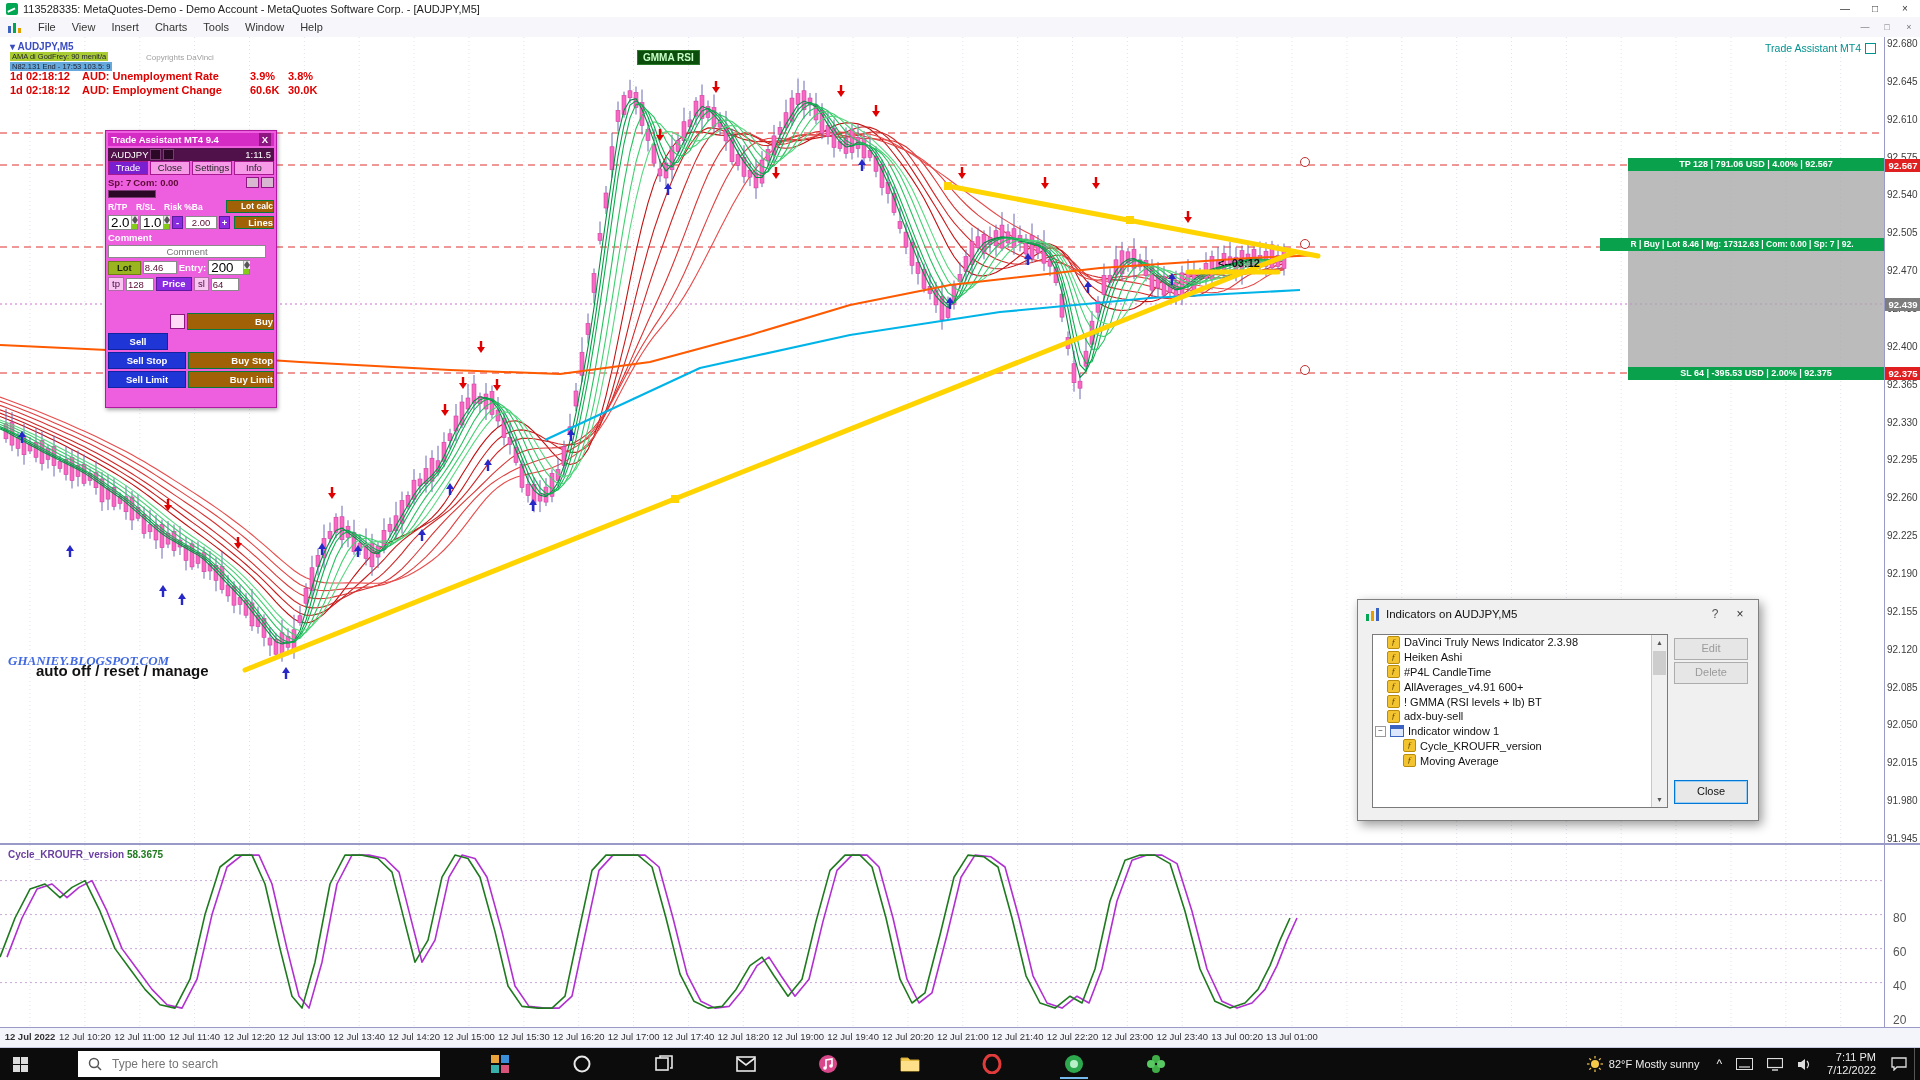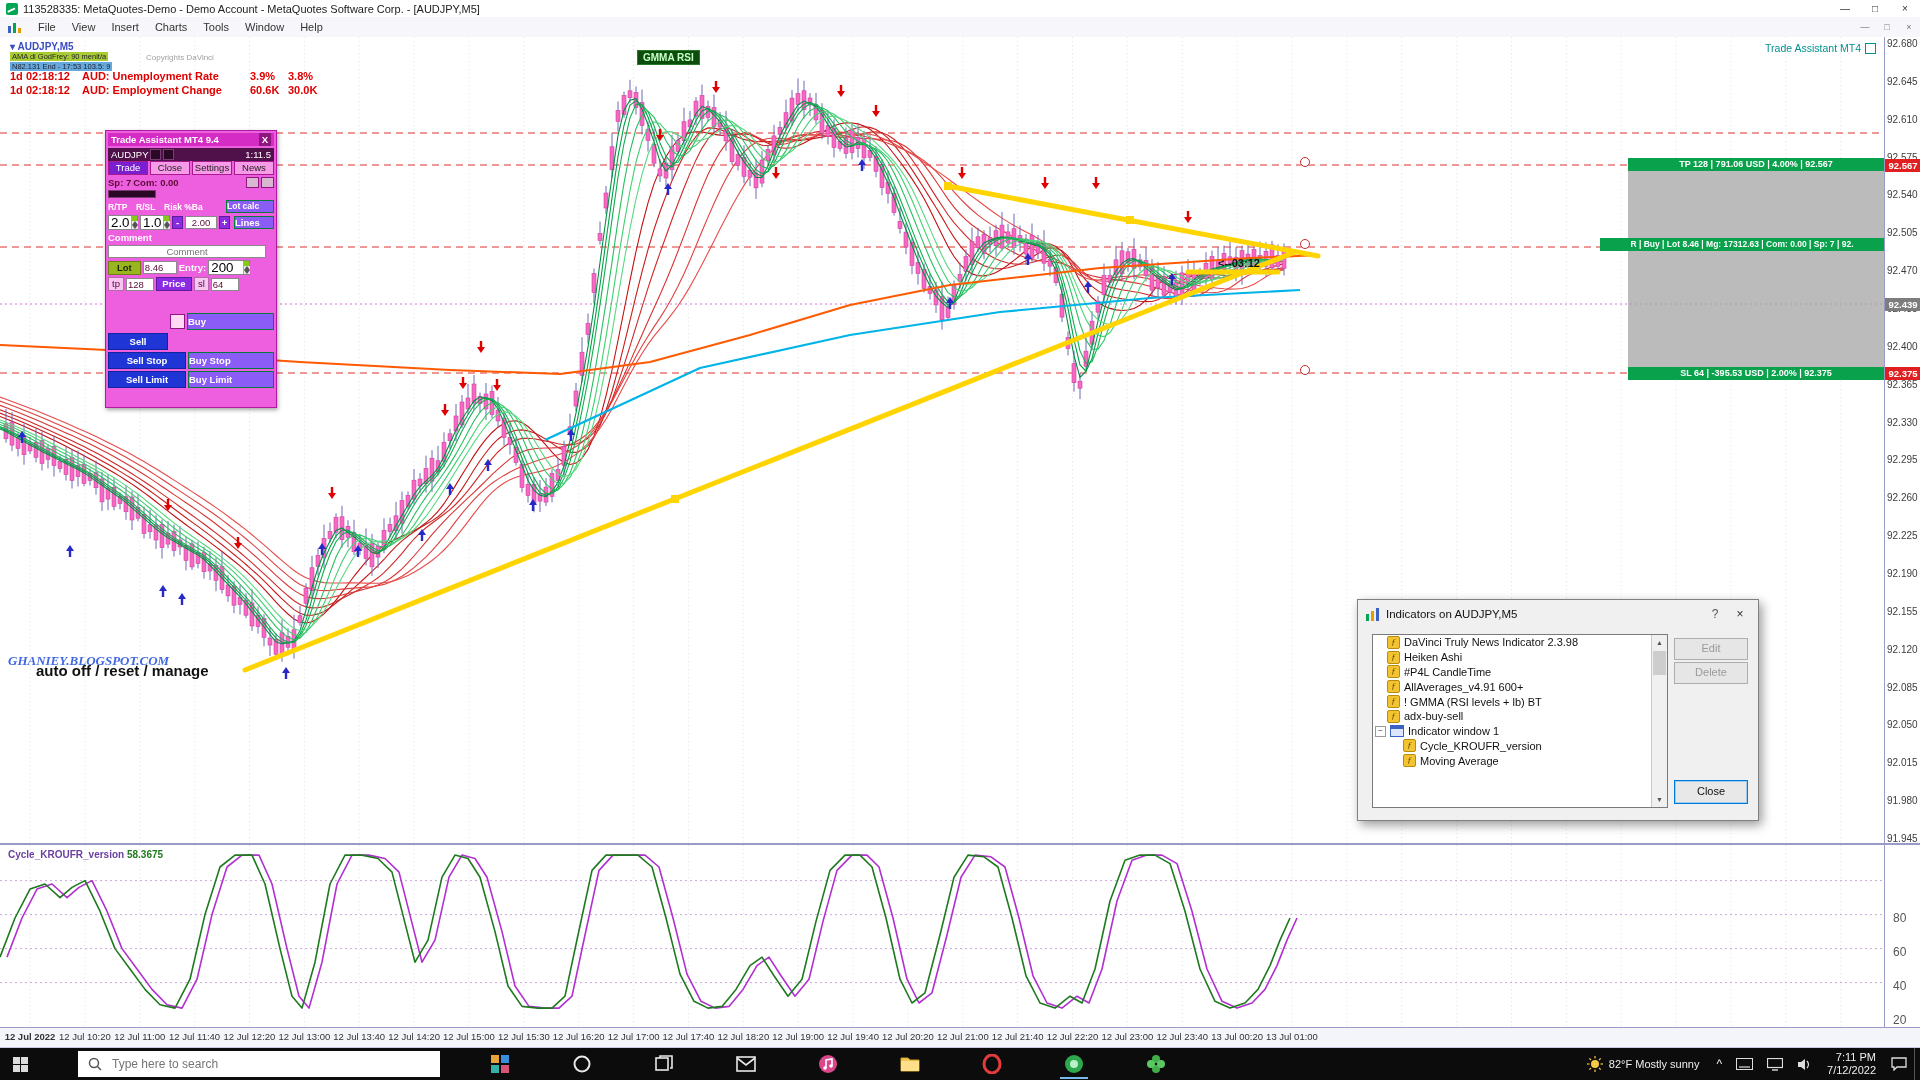--- a/index.html
+++ b/index.html
@@ -55,25 +55,25 @@
   .ta-row{display:flex;align-items:center;gap:2px;margin-bottom:2px;}
   #ta-title{background:#d42cc4;color:#fff;font-weight:bold;height:13px;line-height:13px;padding:0 3px;display:flex;}
   #ta-title .x{margin-left:auto;background:#8d1680;width:12px;text-align:center;}
   #ta-symrow{background:#50104a;color:#fff;height:13px;line-height:13px;padding:0 3px;display:flex;align-items:center;}
   #ta-symrow .cell{width:9px;height:9px;background:#2a0826;border:1px solid #7a3a72;margin-left:2px;}
   #ta-symrow .tmr{margin-left:auto;}
   .ta-tab{flex:1;height:12px;line-height:12px;text-align:center;background:#f79ae8;border:1px solid #a8188e;color:#222;}
   .ta-tab.active{background:#7a1fd0;color:#fff;}
   .ta-lbl{color:#fff;font-weight:bold;}
   .ta-dark{color:#5c0a34;font-weight:bold;}
-  .btn-green{background:#8b5cf6;border:1px solid #067a3e;color:#fff;font-weight:bold;text-align:left;}
+  .btn-green{background:#a16207;border:1px solid #067a3e;color:#fff;font-weight:bold;text-align:right;}
   .btn-blue{background:#1f35d6;border:1px solid #1223a0;color:#fff;font-weight:bold;text-align:center;}
   .btn-purple{background:#8a2be2;border:1px solid #5c1d9c;color:#fff;font-weight:bold;text-align:center;}
   .ta-input{border:1px solid #8a8a8a;background:#fff;font-size:9.5px;height:11px;padding:0 1px;color:#5c0a34;font-family:"Liberation Sans",sans-serif;}
-  .numwrap{display:flex;background:#84cc16;border:1px solid #888;height:13px;align-items:flex-end;}
+  .numwrap{display:flex;background:#84cc16;border:1px solid #888;height:13px;align-items:flex-start;}
   .numwrap input{border:none;height:11px;}
   .spincol{width:8px;background:#e6e6e6;border-left:1px solid #aaa;display:flex;flex-direction:column;justify-content:space-around;align-items:center;}
   .sp-up{width:0;height:0;border-left:3px solid transparent;border-right:3px solid transparent;border-bottom:4px solid #555;}
   .sp-dn{width:0;height:0;border-left:3px solid transparent;border-right:3px solid transparent;border-top:4px solid #555;}
   #ta-slider{width:46px;height:6px;background:#2a0826;border:1px solid #7a3a72;}
   .lotcell{background:#9ab520;border:1px solid #6d8110;color:#1a2a00;font-weight:bold;padding:0 8px;height:12px;line-height:12px;}
   .tpsl-lbl{background:#f9c6f2;border:1px solid #b36aa8;color:#4a0a40;padding:0 3px;height:12px;line-height:12px;}
   .ta-check{width:13px;height:13px;background:#ffd9f6;border:1px solid #8d1680;}
   
   #dialog{left:1357px;top:599px;width:400px;height:220px;background:#f0f0f0;border:1px solid #808080;
@@ -750,21 +750,21 @@
       <div id="ta-symrow">
         <span>AUDJPY</span>
         <span class="cell"></span>
         <span class="cell"></span>
         <span class="tmr">1:11.5</span>
       </div>
       <div class="ta-row">
         <span class="ta-tab active">Trade</span>
         <span class="ta-tab">Close</span>
         <span class="ta-tab">Settings</span>
-        <span class="ta-tab">News</span>
+        <span class="ta-tab">Info</span>
       </div>
       <div class="ta-row">
         <span class="ta-dark">Sp: 7</span>
         <span class="ta-dark">Com: 0.00</span>
         <span style="margin-left:auto;width:11px;height:9px;background:#d8b8d0;border:1px solid #8d1680;"></span>
         <span style="width:11px;height:9px;background:#d8b8d0;border:1px solid #8d1680;"></span>
       </div>
       <div class="ta-row">
           <span id="ta-slider"></span>
         </div>

